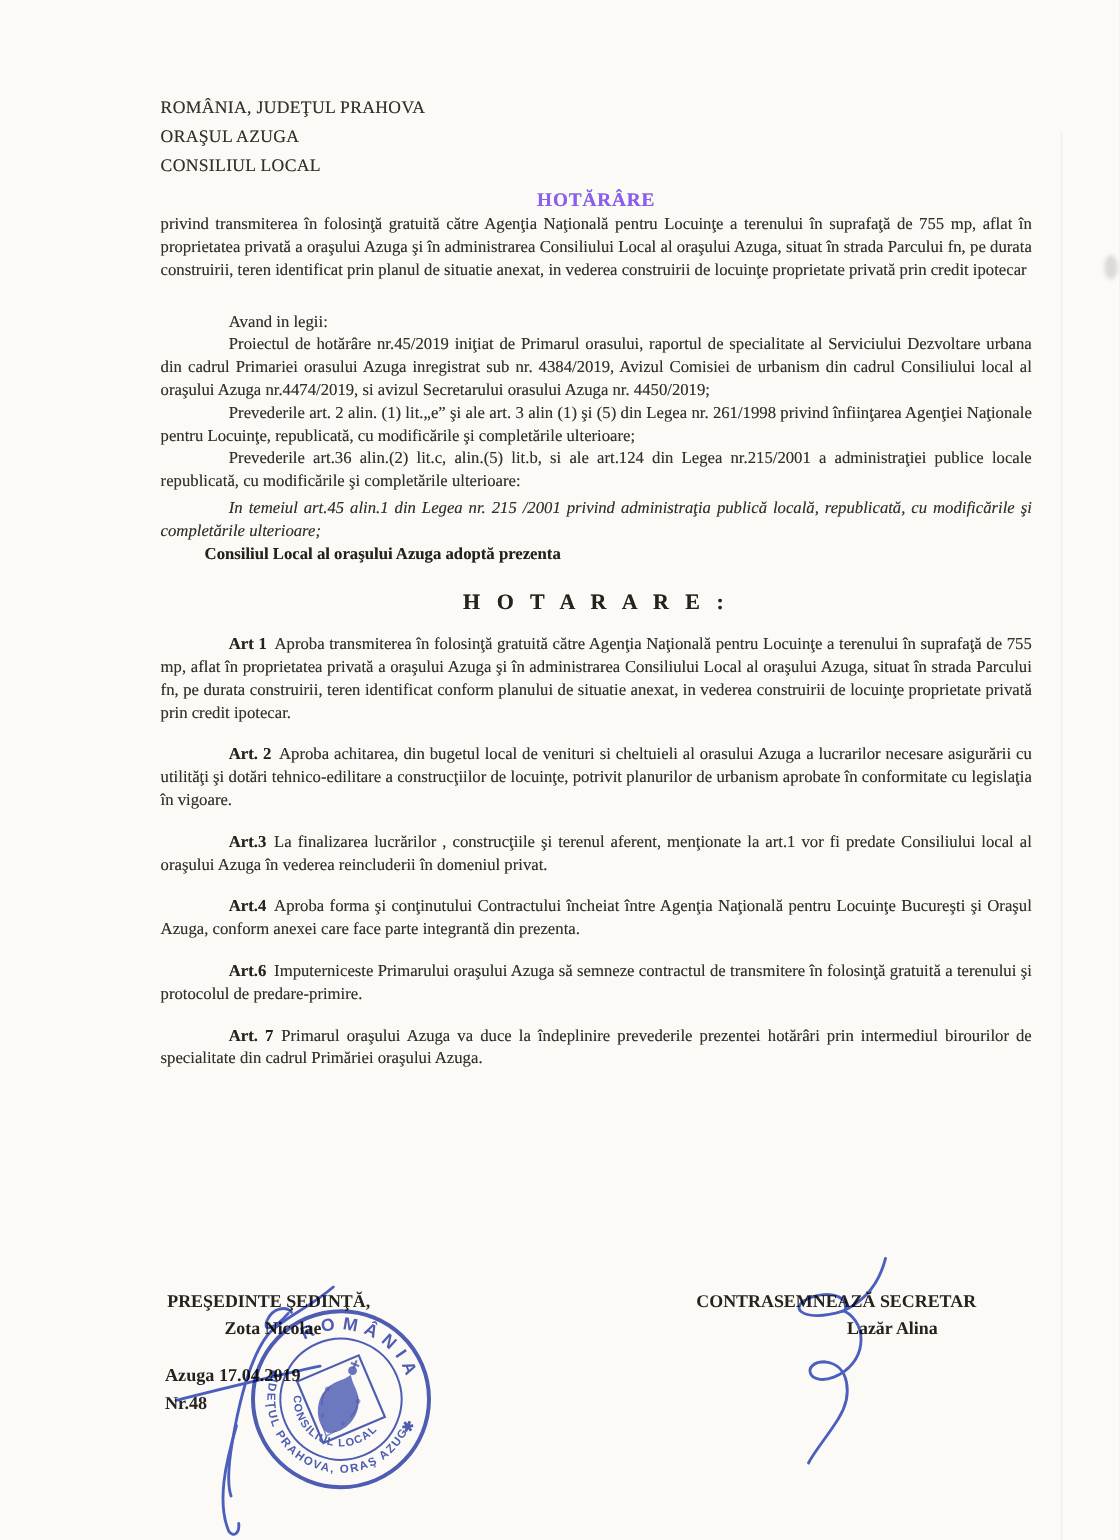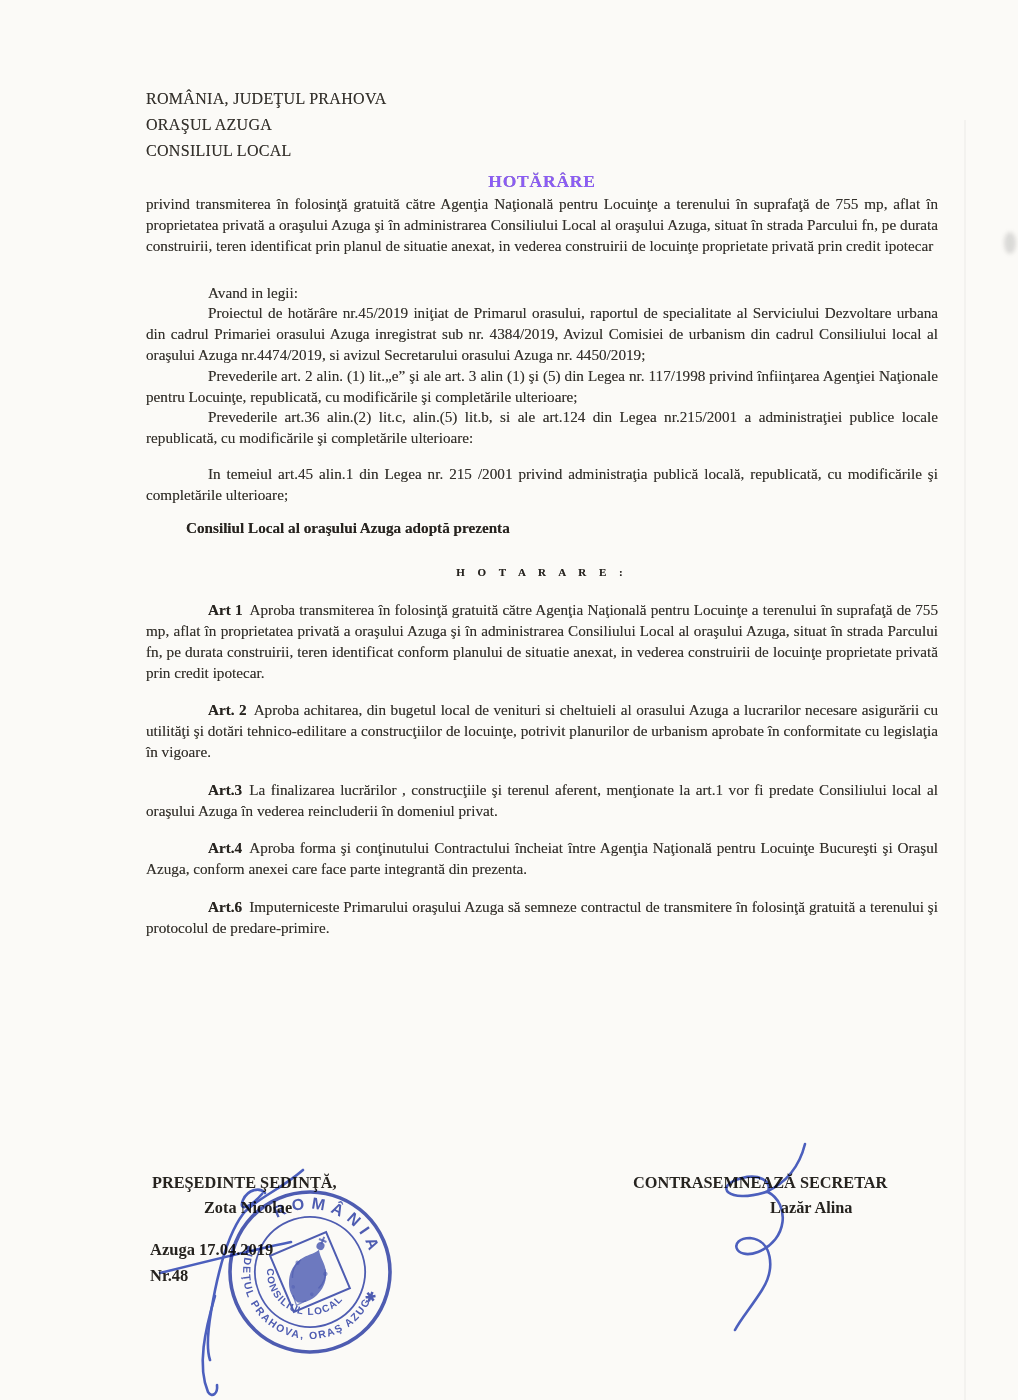--- a/index.html
+++ b/index.html
@@ -19,25 +19,25 @@
     position:absolute;left:146px;top:86px;width:792px;
     font-size:15.2px;line-height:20.8px;
     text-align:justify;text-align-last:left;
     text-shadow:0 0 0.4px rgba(62,57,50,0.55);
   }
   .hdr{font-size:16px;line-height:25.8px;letter-spacing:0.3px;text-align:left;}
   .doc-title{text-align:center;text-align-last:center;font-weight:bold;
     font-size:17.5px;letter-spacing:0.8px;margin:8px 0 2px 0;color:#8b5cf6;}
   p{margin:0;}
   .indent{text-indent:62px;}
-  .gap-md{margin-top:15px;}
+  .gap-md{margin-top:3px;font-style:italic;}
   .avand{margin-top:26px;}
-  .adopt{font-weight:bold;text-indent:40px;color:#26231f;margin-top:12px;}
+  .adopt{font-weight:bold;text-indent:40px;color:#26231f;}
   .hot-heading{text-align:center;text-align-last:center;font-weight:bold;
-    font-size:11px;letter-spacing:5px;margin:24px 0 14px 0;color:#26231f;}
+    font-size:20px;letter-spacing:5px;margin:24px 0 14px 0;color:#26231f;}
   .article{text-indent:62px;margin-top:17px;}
   .article b{color:#26231f;margin-right:7px;margin-top:45px;}
   .sig-left{position:absolute;left:152px;top:1170px;font-weight:bold;
     font-size:16.3px;color:#26231f;line-height:25px;}
   .sig-left .name{padding-left:52px;}
   .sig-right{position:absolute;left:633px;top:1170px;font-weight:bold;
     font-size:16.3px;color:#26231f;line-height:25px;}
   .sig-right .name{padding-left:137px;}
   .footer-block{position:absolute;left:150px;top:1237px;font-weight:bold;
     font-size:16.5px;color:#26231f;line-height:26px;}
@@ -60,33 +60,34 @@
       <div>ORAŞUL AZUGA</div>
       <div>CONSILIUL LOCAL</div>
     </div>
 
     <div class="doc-title">HOTĂRÂRE</div>
 
     <p class="subject">privind  transmiterea în folosinţă gratuită către Agenţia Naţională pentru Locuinţe a terenului în suprafaţă de 755 mp, aflat în proprietatea privată a oraşului Azuga şi în administrarea Consiliului Local al oraşului Azuga, situat în strada Parcului fn,  pe durata construirii, teren identificat prin planul de situatie anexat, in vederea construirii de locuinţe proprietate privată prin credit ipotecar</p>
 
     <p class="indent avand">Avand in legii:</p>
     <p class="indent">Proiectul de hotărâre nr.45/2019  iniţiat de Primarul orasului, raportul de specialitate al Serviciului Dezvoltare urbana din cadrul Primariei orasului Azuga inregistrat sub nr. 4384/2019, Avizul Comisiei de urbanism din cadrul Consiliului local al oraşului Azuga nr.4474/2019, si avizul Secretarului orasului Azuga nr. 4450/2019;</p>
-    <p class="indent">Prevederile art. 2 alin. (1) lit.„e” şi ale art. 3 alin (1) şi (5) din Legea nr. 117/1998 privind înfiinţarea Agenţiei Naţionale pentru Locuinţe, republicată, cu modificările şi completările ulterioare;</p>
+    <p class="indent">Prevederile art. 2 alin. (1) lit.„e” şi ale art. 3 alin (1) şi (5) din Legea nr. 261/1998 privind înfiinţarea Agenţiei Naţionale pentru Locuinţe, republicată, cu modificările şi completările ulterioare;</p>
     <p class="indent">Prevederile art.36 alin.(2) lit.c,  alin.(5) lit.b, si ale art.124 din Legea nr.215/2001  a administraţiei publice locale  republicată, cu modificările şi completările ulterioare:</p>
 
     <p class="indent gap-md">In temeiul art.45 alin.1 din Legea nr. 215 /2001 privind administraţia publică locală, republicată, cu modificările şi completările ulterioare;</p>
     <p class="adopt">Consiliul Local al oraşului Azuga adoptă prezenta</p>
 
     <div class="hot-heading">H O T A R A R E :</div>
 
     <p class="article"><b>Art 1</b><span>Aproba   transmiterea în folosinţă gratuită către Agenţia Naţională pentru Locuinţe a terenului în suprafaţă de 755 mp, aflat în proprietatea privată a oraşului Azuga şi în administrarea Consiliului Local al oraşului Azuga, situat în strada Parcului fn,  pe durata construirii, teren identificat conform planului de situatie anexat, in vederea construirii de locuinţe proprietate privată prin credit ipotecar.</span></p>
     <p class="article"><b>Art. 2</b><span>Aproba achitarea, din bugetul local de venituri si cheltuieli al orasului Azuga  a lucrarilor necesare asigurării cu utilităţi şi dotări tehnico-edilitare a construcţiilor de locuinţe, potrivit planurilor de urbanism aprobate în conformitate cu legislaţia în vigoare.</span></p>
     <p class="article"><b>Art.3</b><span>La finalizarea lucrărilor , construcţiile şi terenul aferent, menţionate la art.1 vor fi predate Consiliului local al oraşului Azuga în vederea reincluderii în domeniul privat.</span></p>
     <p class="article"><b>Art.4</b><span>Aproba forma şi conţinutului Contractului încheiat între Agenţia Naţională pentru Locuinţe Bucureşti şi Oraşul Azuga, conform anexei care face parte integrantă din prezenta.</span></p>
     <p class="article"><b>Art.6</b><span>Imputerniceste Primarului oraşului Azuga să semneze contractul de transmitere în folosinţă gratuită a terenului  şi protocolul de predare-primire.</span></p>
+    <p class="article"><b>Art. 7</b><span>Primarul oraşului Azuga va duce la îndeplinire prevederile prezentei hotărâri prin intermediul birourilor de specialitate din cadrul Primăriei oraşului Azuga.</span></p>
   </div>
 
   <div class="sig-left">
     <div>PREŞEDINTE ŞEDINŢĂ,</div>
     <div class="name">Zota Nicolae</div>
   </div>
 
   <div class="sig-right">
     <div>CONTRASEMNEAZĂ  SECRETAR</div>
     <div class="name">Lazăr Alina</div>

